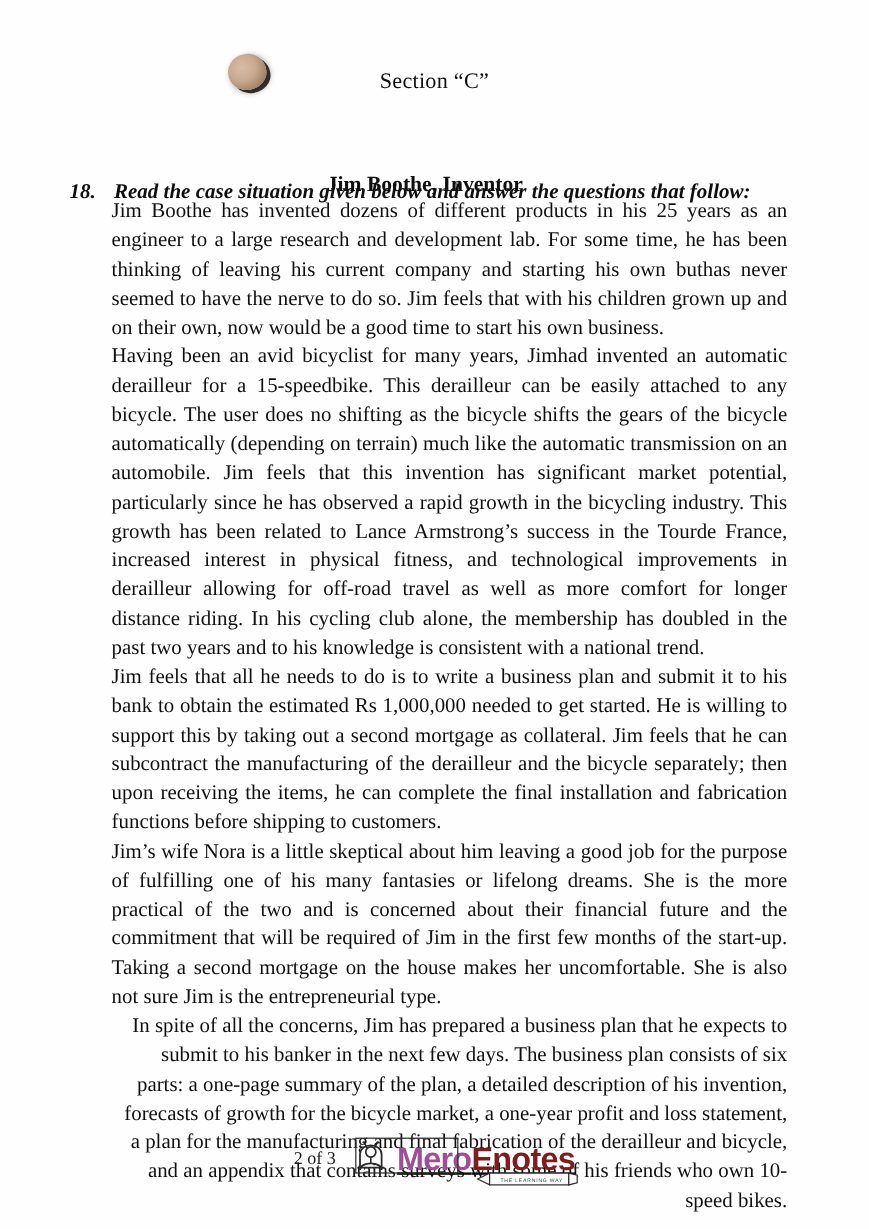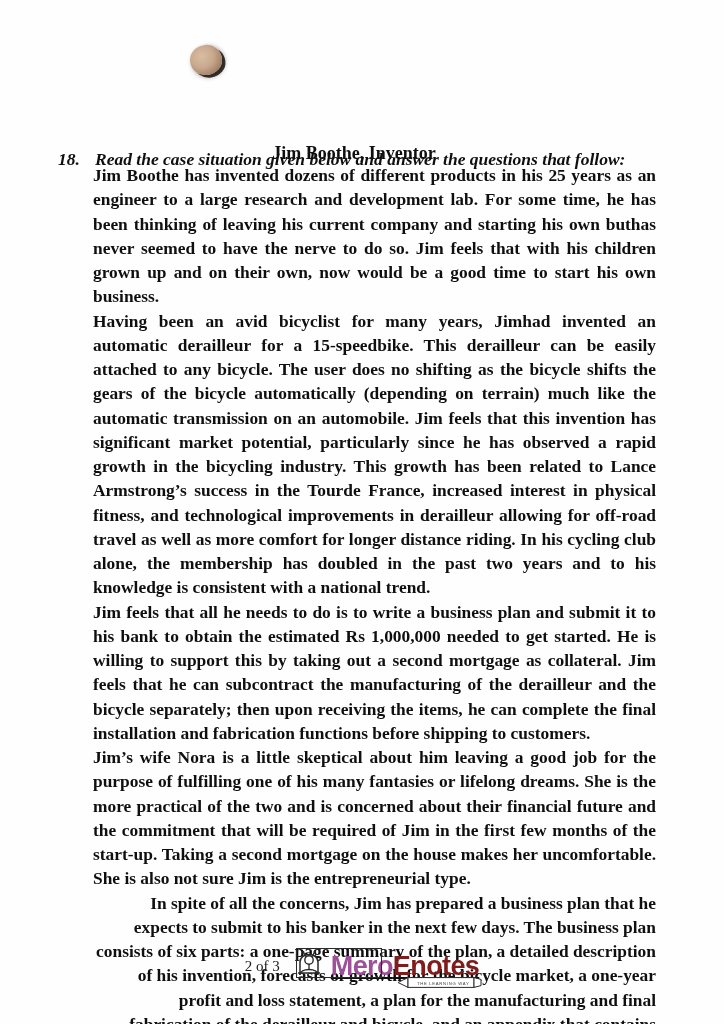--- a/index.html
+++ b/index.html
@@ -107,21 +107,20 @@
     top: 163px;
     width: 563px;
   }
   .body-copy p {
     margin: 0;
     font-size: 17.4px;
     line-height: 1.394;
     text-align: justify;
     text-justify: inter-word;
     hyphens: none;
-    font-weight: bold;
   }
   .body-copy p:last-child {
     text-align: right;
   }
   .body-copy p.justify-all {
     text-align: justify;
   }
 
   
   .footer {
@@ -183,20 +182,21 @@
     box-sizing: border-box;
   }
 </style>
 </head>
 <body>
 
 <div class="page">
 
   <div class="scan-artifact"></div>
 
+  <div class="section-title">Section “C”</div>
 
   <div class="q-block">
     <div class="q-row">
       <div class="q-num">18.</div>
       <div class="q-text">Read the case situation given below and answer the questions that follow:</div>
     </div>
   </div>
 
   <div class="case-title">Jim Boothe, Inventor</div>
 

